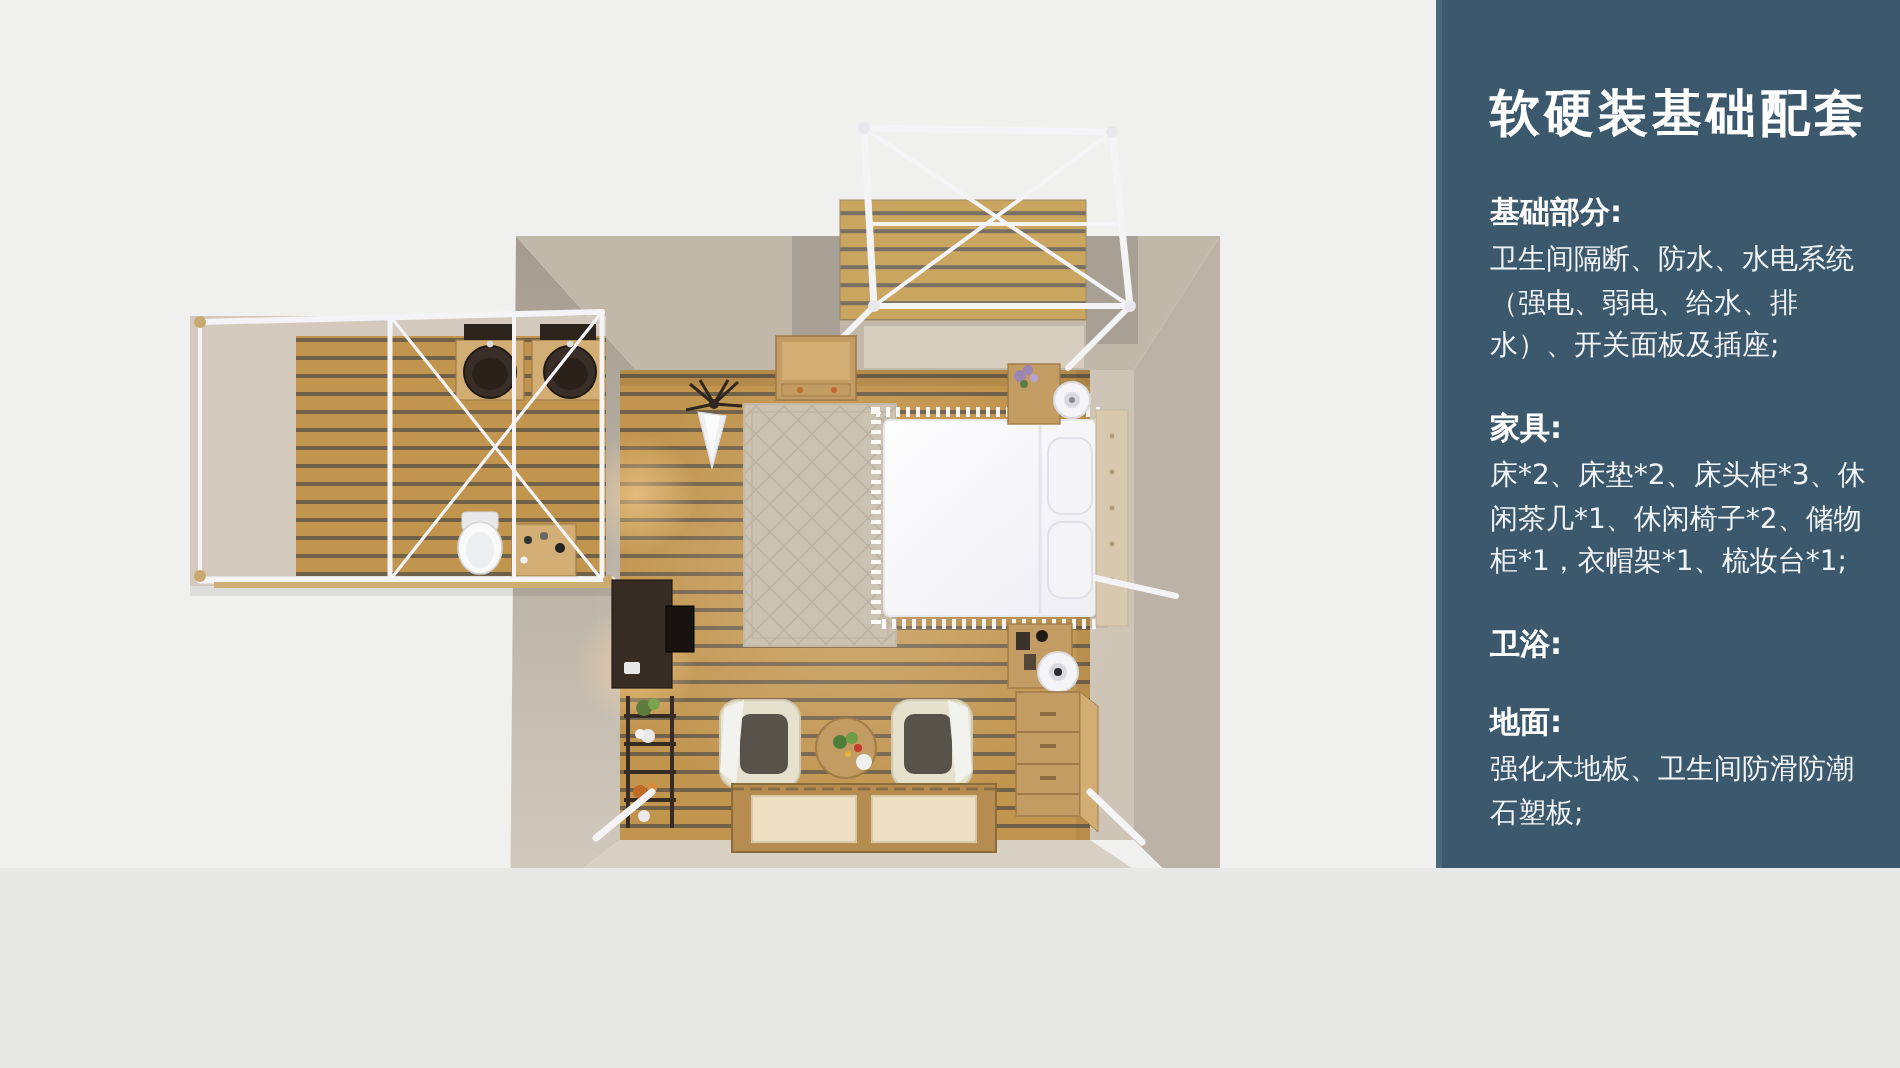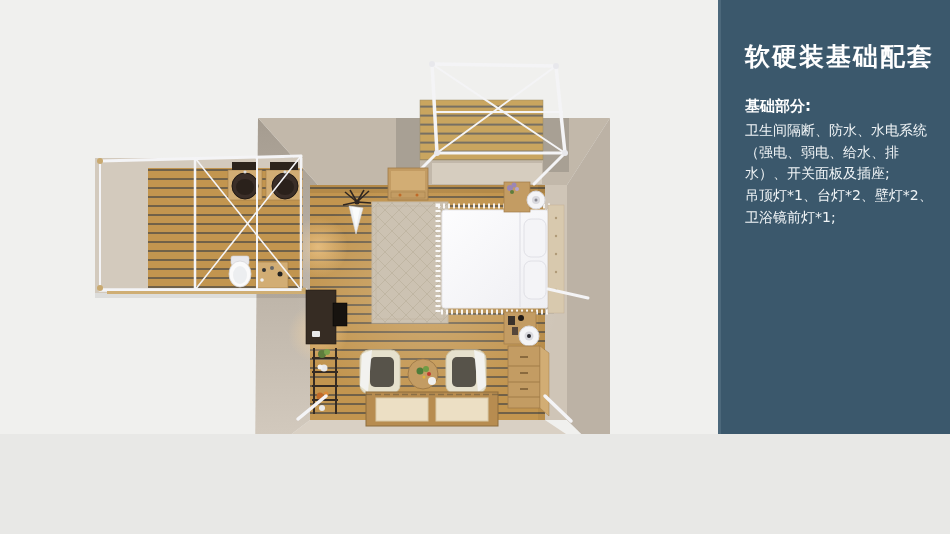--- a/index.html
+++ b/index.html
@@ -284,23 +284,31 @@
 
   <aside class="sidebar">
     <div class="sidebar-edge"></div>
     <h1>软硬装基础配套</h1>
 
     <section>
       <h2>基础部分:</h2>
       <p>卫生间隔断、防水、水电系统（强电、弱电、给水、排水）、开关面板及插座;</p>
     </section>
 
-
-    <section>
-      <p>吊顶灯*1、台灯*2、壁灯*2、卫浴镜前灯*1;</p>
-    </section>
-
-    <section>
-    </section>
-
+    <section>
+      <h2>家具:</h2>
+      <p>床*2、床垫*2、床头柜*3、休闲茶几*1、休闲椅子*2、储物柜*1，衣帽架*1、梳妆台*1;</p>
+    </section>
+
+    <section>
+    </section>
+
+    <section>
+      <h2>卫浴:</h2>
+    </section>
+
+    <section>
+      <h2>地面:</h2>
+      <p>强化木地板、卫生间防滑防潮石塑板;</p>
+    </section>
   </aside>
 
 </div>
 
 </body></html>

